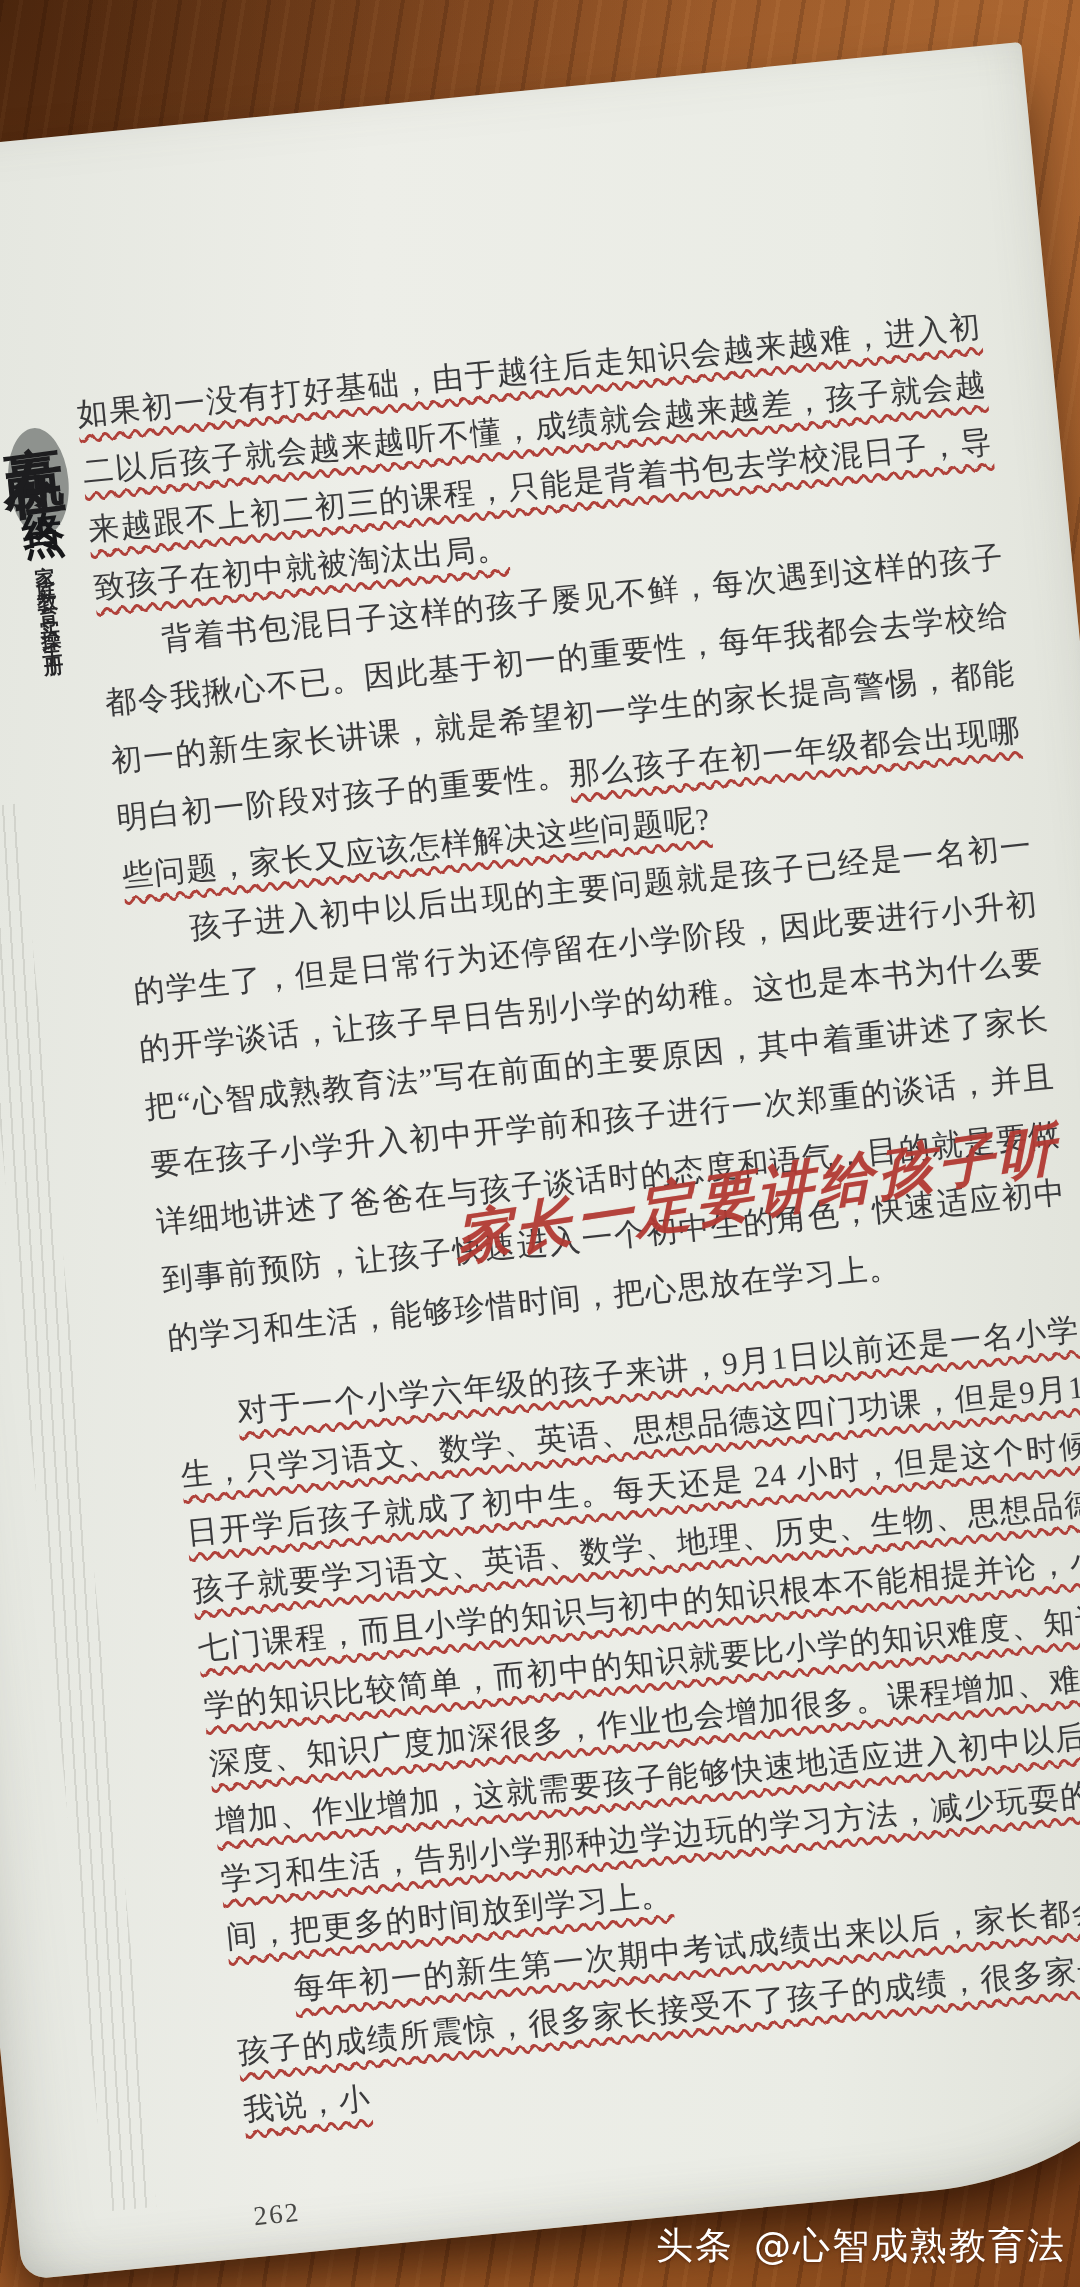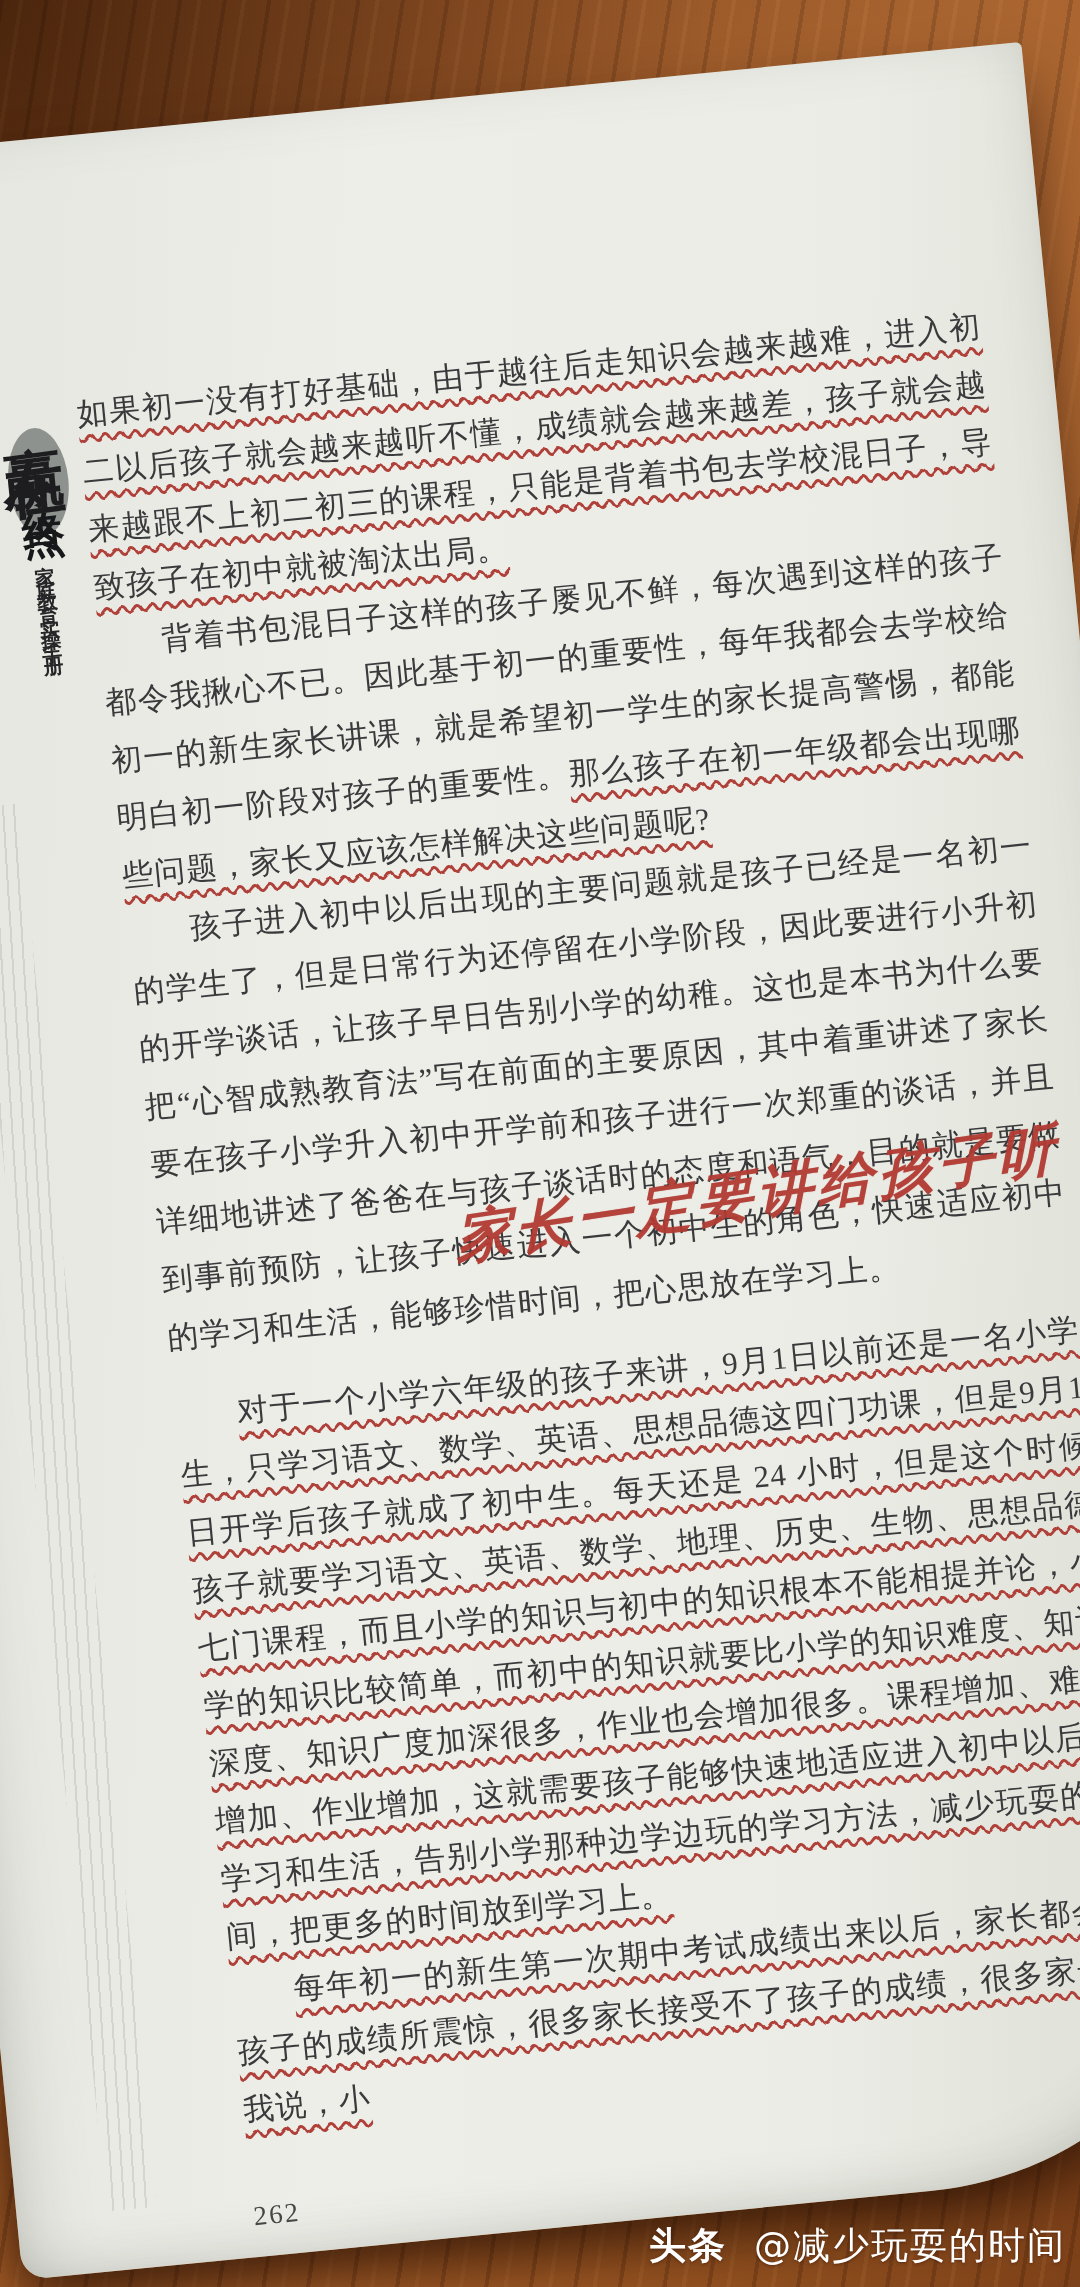--- a/index.html
+++ b/index.html
@@ -118,21 +118,21 @@
     text-indent:0;
   }
 
   
   .watermark{
     position:absolute;right:14px;bottom:16px;
     font-size:37px;color:#ffffff;letter-spacing:2px;
     font-family:"DejaVu Sans","Liberation Sans",sans-serif;
     text-shadow:0 1px 3px rgba(55,18,4,.5);
   }
-  .wm-brand{font-weight:700;margin-right:27px;}
+  .wm-brand{font-weight:400;margin-right:20px;}
 </style>
 </head>
 <body>
 
 <div class="under-page"></div>
 
 <div class="page">
 
   <div class="edge-lines"></div>
 
@@ -151,14 +151,14 @@
       <div class="handwriting">家长一定要讲给孩子听</div>
     </div>
     <p class="gap"><span class="rw">对于一个小学六年级的孩子来讲，9月1日以前还是一名小学生，只学习语文、数学、英语、思想品德这四门功课，但是9月1日开学后孩子就成了初中生。每天还是 24 小时，但是这个时候孩子就要学习语文、英语、数学、地理、历史、生物、思想品德七门课程，而且小学的知识与初中的知识根本不能相提并论，小学的知识比较简单，而初中的知识就要比小学的知识难度、知识深度、知识广度加深很多，作业也会增加很多。课程增加、难度增加、作业增加，这就需要孩子能够快速地适应进入初中以后的学习和生活，告别小学那种边学边玩的学习方法，减少玩耍的时间，把更多的时间放到学习上。</span></p>
     <p><span class="rw">每年初一的新生第一次期中考试成绩出来以后，家长都会被孩子的成绩所震惊，很多家长接受不了孩子的成绩，很多家长对我说，小</span></p>
     <div class="pageno">262</div>
   </div>
 
 </div>
 
 <div class="watermark">
-  <span class="wm-brand">头条</span><span>@减少玩耍的时间</span>
+  <span class="wm-brand">头条</span><span>@心智成熟教育法</span>
 </div>
 
 </body></html>

